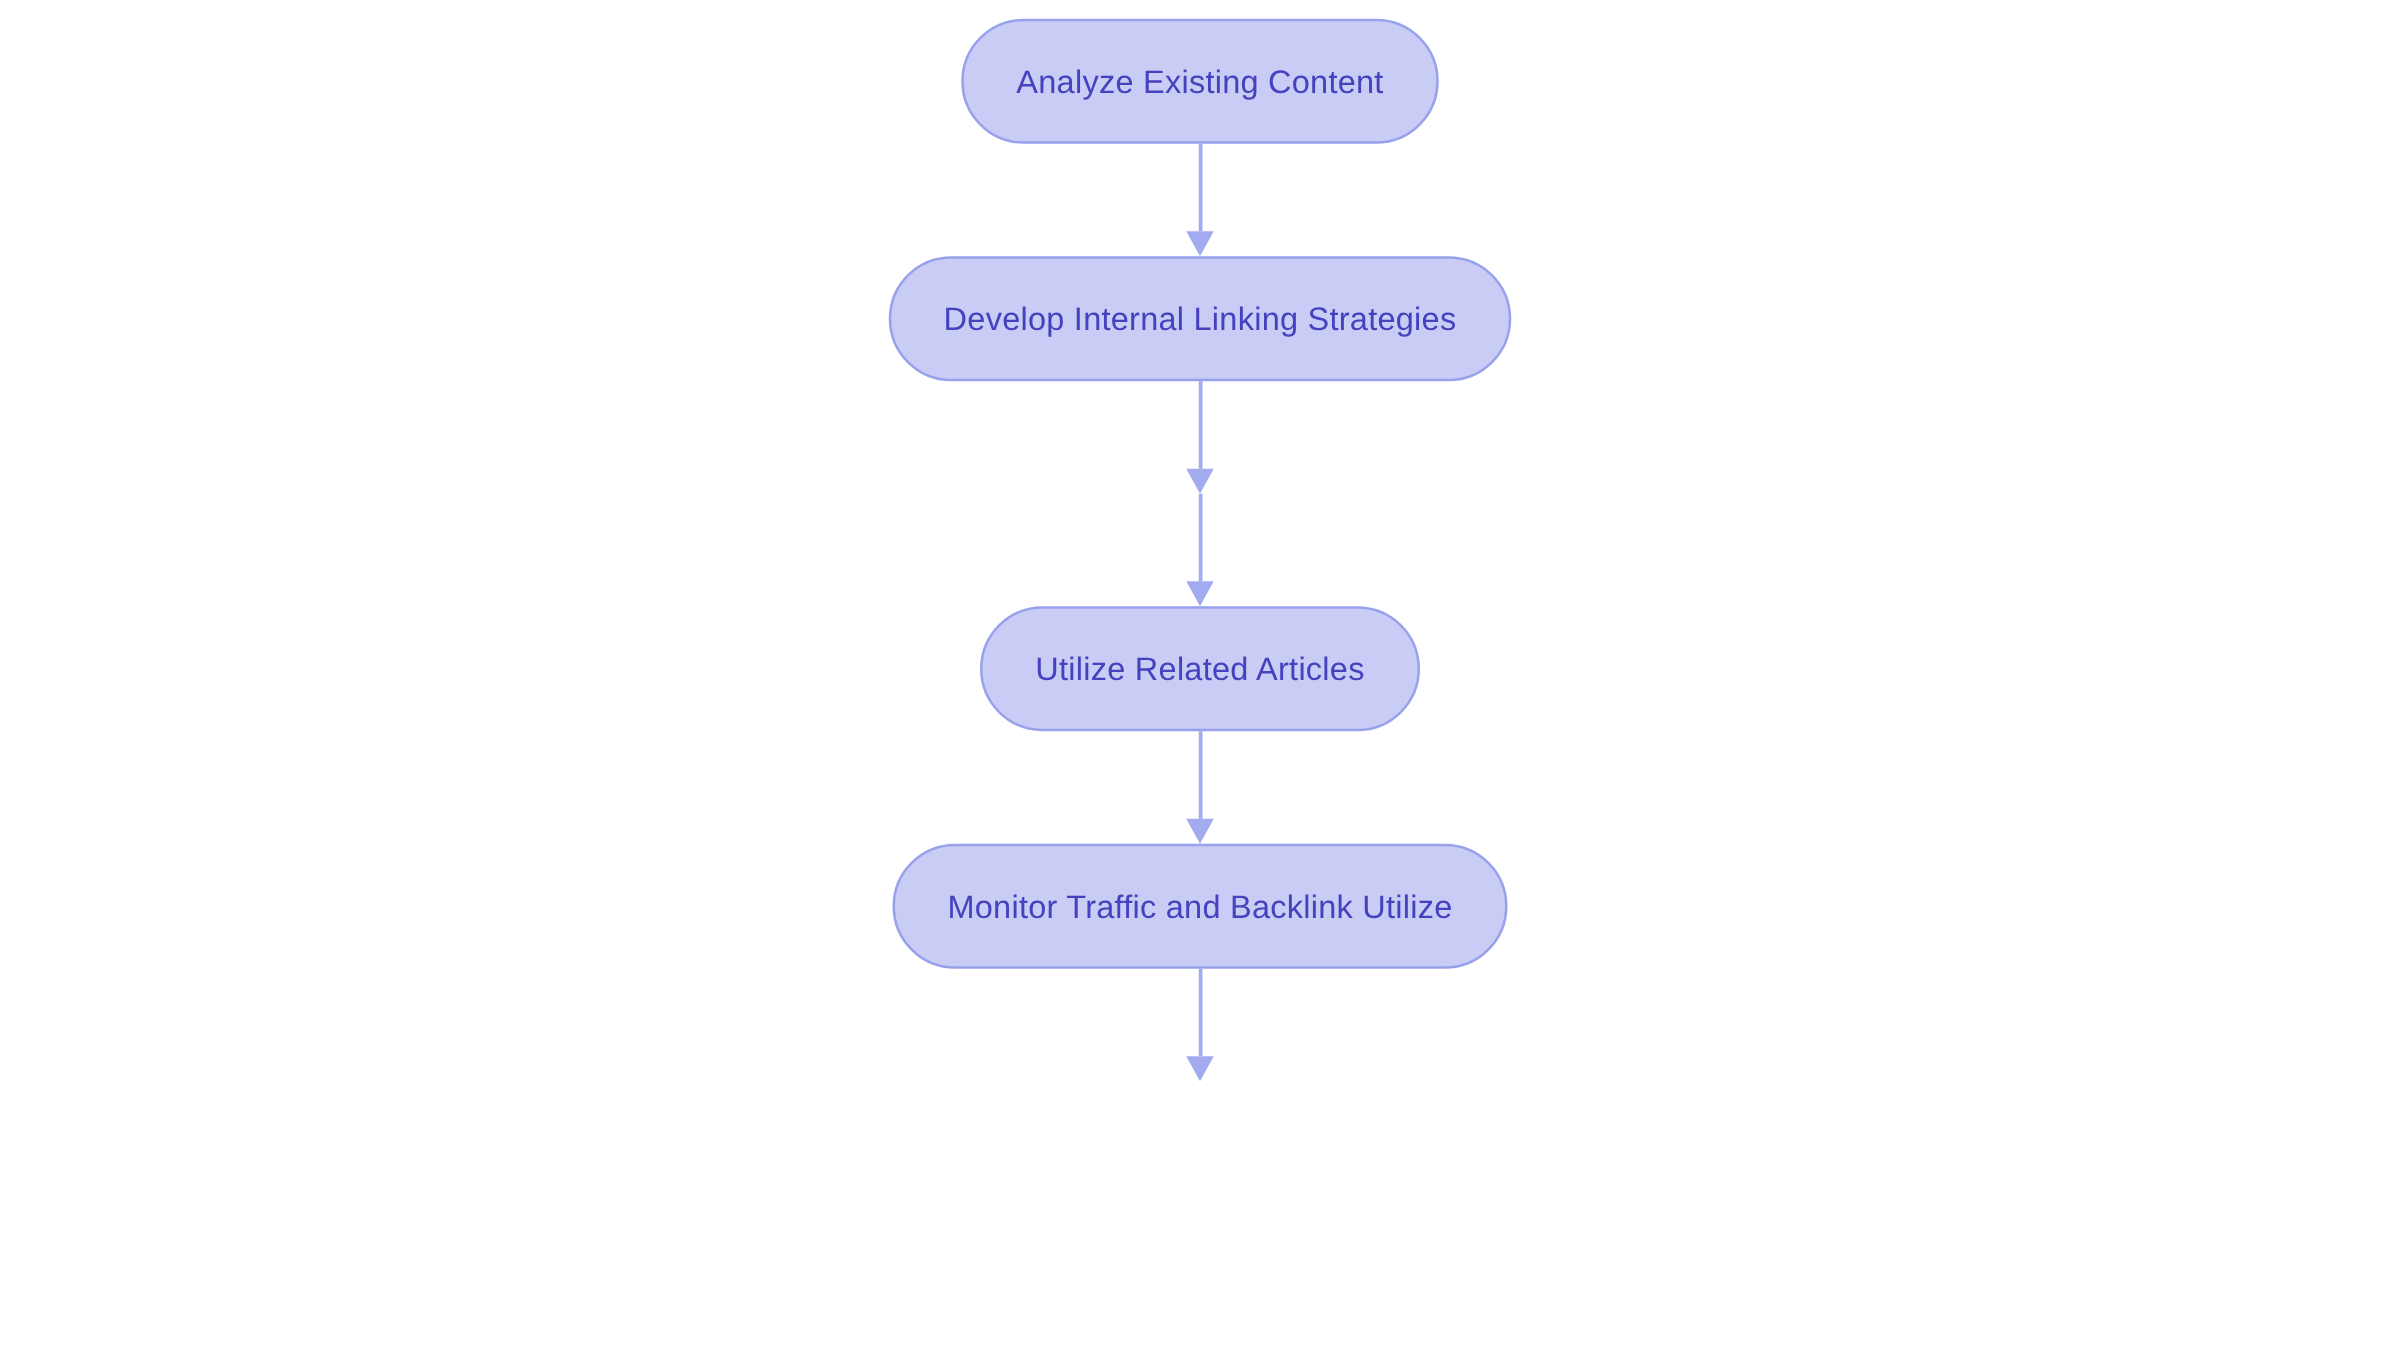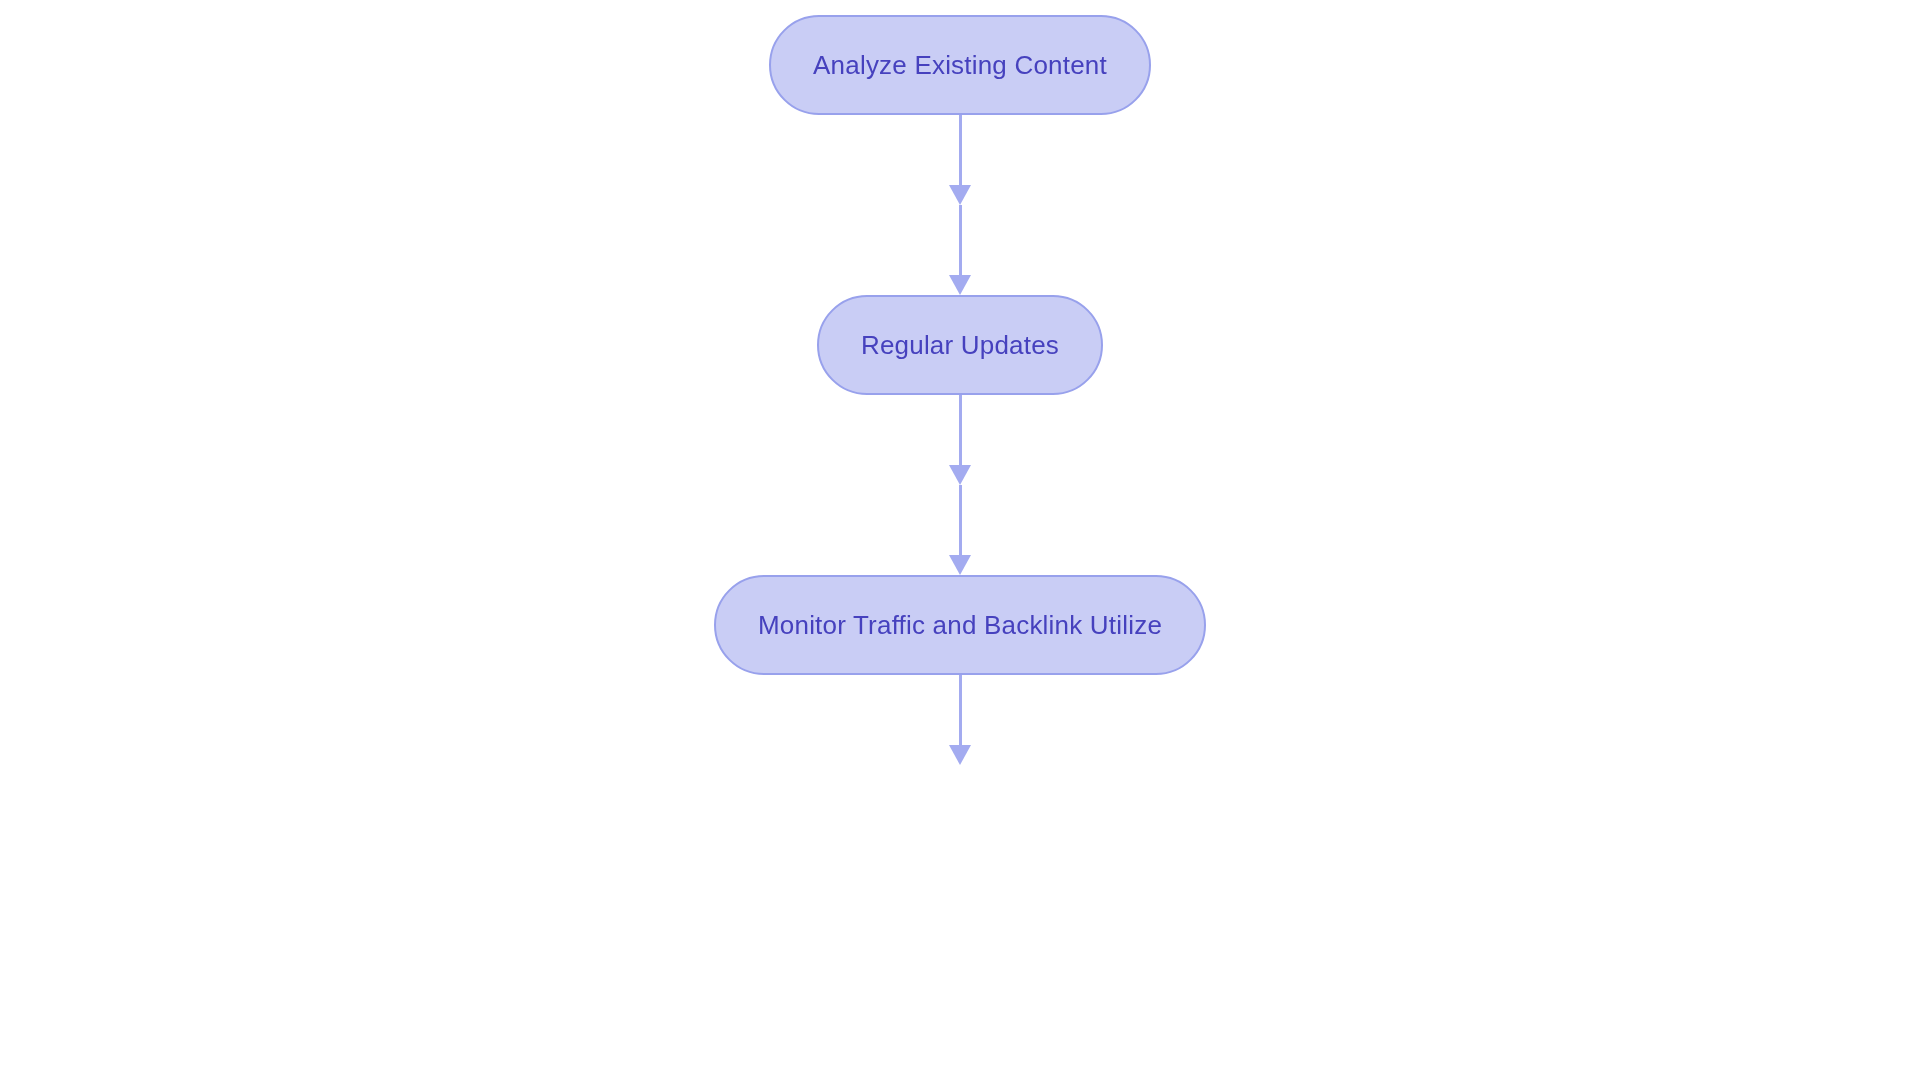--- a/index.html
+++ b/index.html
@@ -74,35 +74,38 @@
 
   <div class="node">
     <span class="node-label">Analyze Existing Content</span>
   </div>
 
   <div class="connector">
     <div class="line"></div>
     <div class="head"></div>
   </div>
 
+  <div class="node">
+    <span class="node-label">Develop Internal Linking Strategies</span>
+  </div>
+
+  <div class="connector">
+    <div class="line"></div>
+    <div class="head"></div>
+  </div>
+
 
   <div class="connector">
     <div class="line"></div>
     <div class="head"></div>
   </div>
 
   <div class="node">
-    <span class="node-label">Regular Updates</span>
+    <span class="node-label">Utilize Related Articles</span>
   </div>
-
-  <div class="connector">
-    <div class="line"></div>
-    <div class="head"></div>
-  </div>
-
 
   <div class="connector">
     <div class="line"></div>
     <div class="head"></div>
   </div>
 
   <div class="node">
     <span class="node-label">Monitor Traffic and Backlink Utilize</span>
   </div>
 

